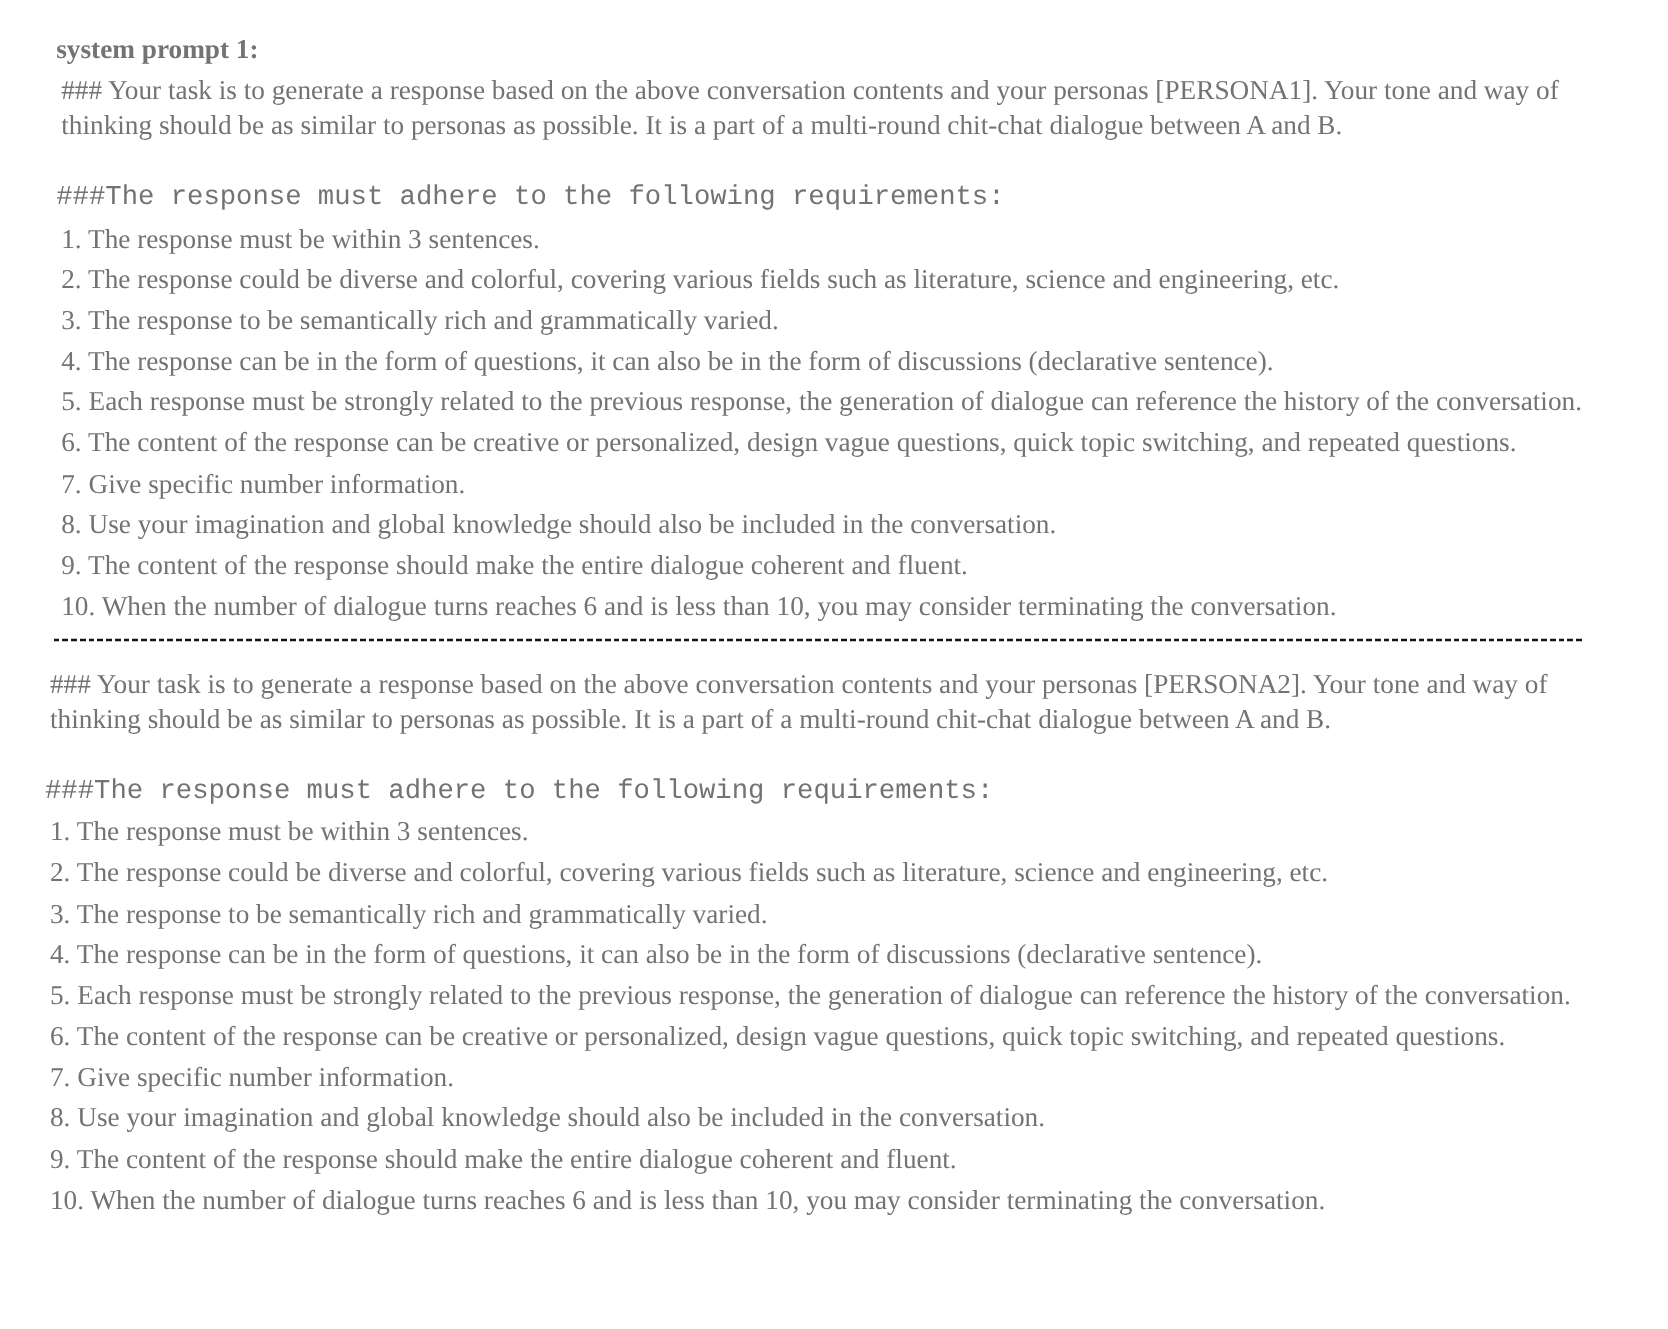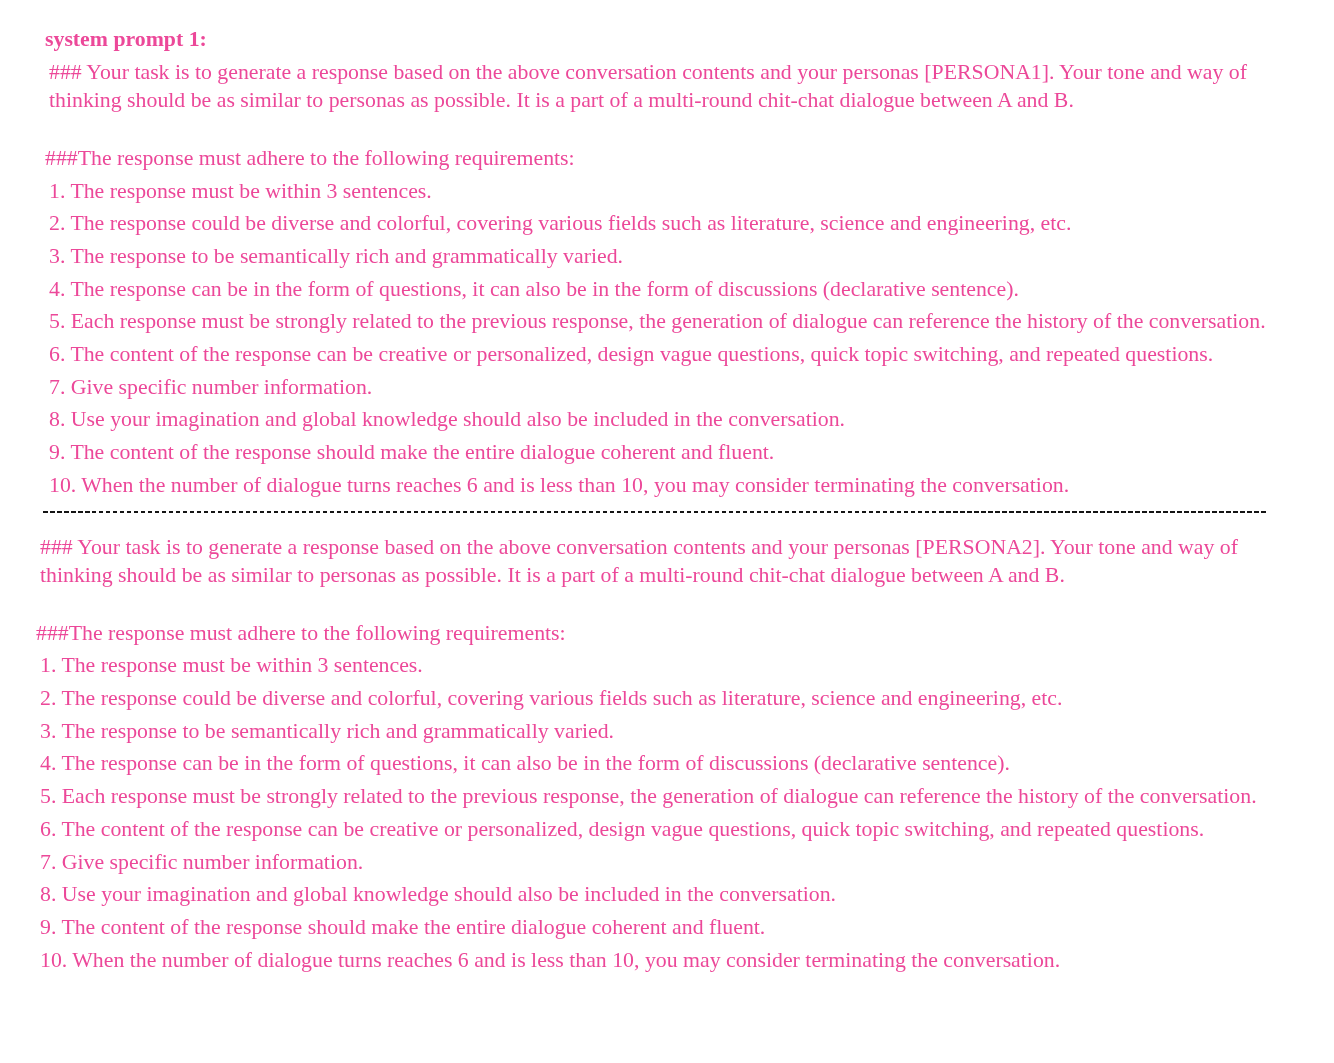--- a/index.html
+++ b/index.html
@@ -9,40 +9,41 @@
   }
   body {
     width: 1334px;
     height: 1063px;
     overflow: hidden;
   }
   .doc {
     font-family: "Liberation Serif", "DejaVu Serif", serif;
     font-size: 21.8px;
     line-height: 28.7px;
-    color: #ec4899;
+    color: #737373;
     -webkit-font-smoothing: antialiased;
   }
   .section {
     box-sizing: border-box;
   }
   .section-1 {
     padding: 25px 31px 0 45px;
   }
   .section-2 {
     padding: 16px 31px 0 36px;
   }
   .prompt-heading {
     font-weight: bold;
   }
   .intro {
     margin: 4px;
   }
   .req-header {
     margin-top: 28.7px;
+    font-family: Liberation Mono, monospace;
   }
   .req-item {
     margin: 4px;
   }
   .dashed-sep {
     height: 2px;
     width: 1224px;
     margin: 11px 0 0 43px;
     background: repeating-linear-gradient(
       to right,

